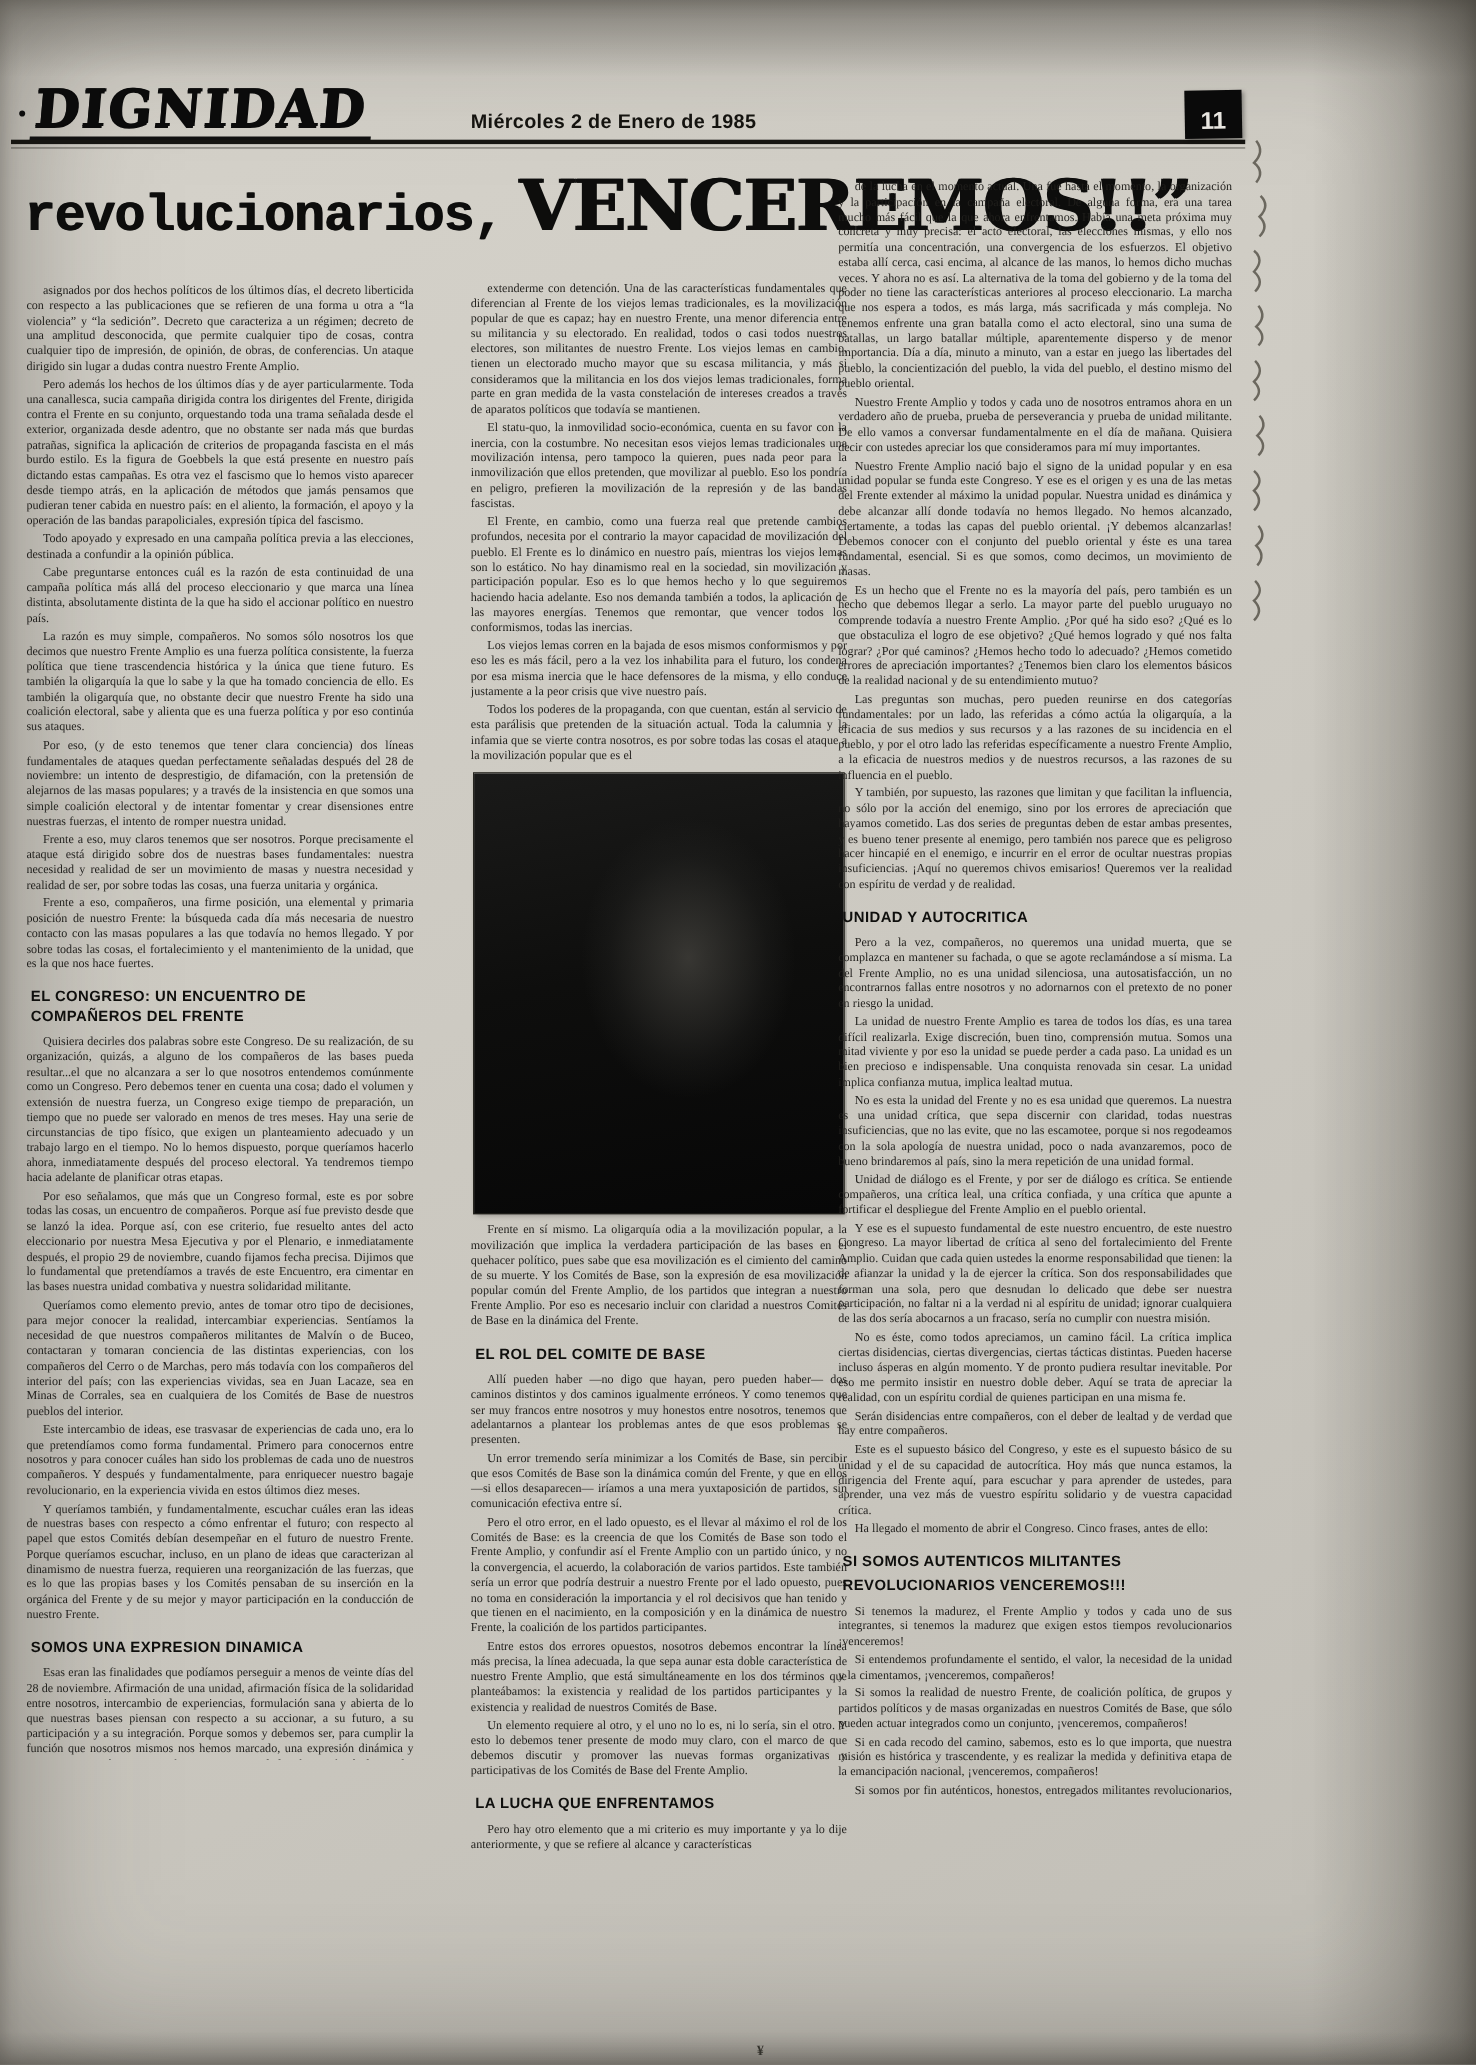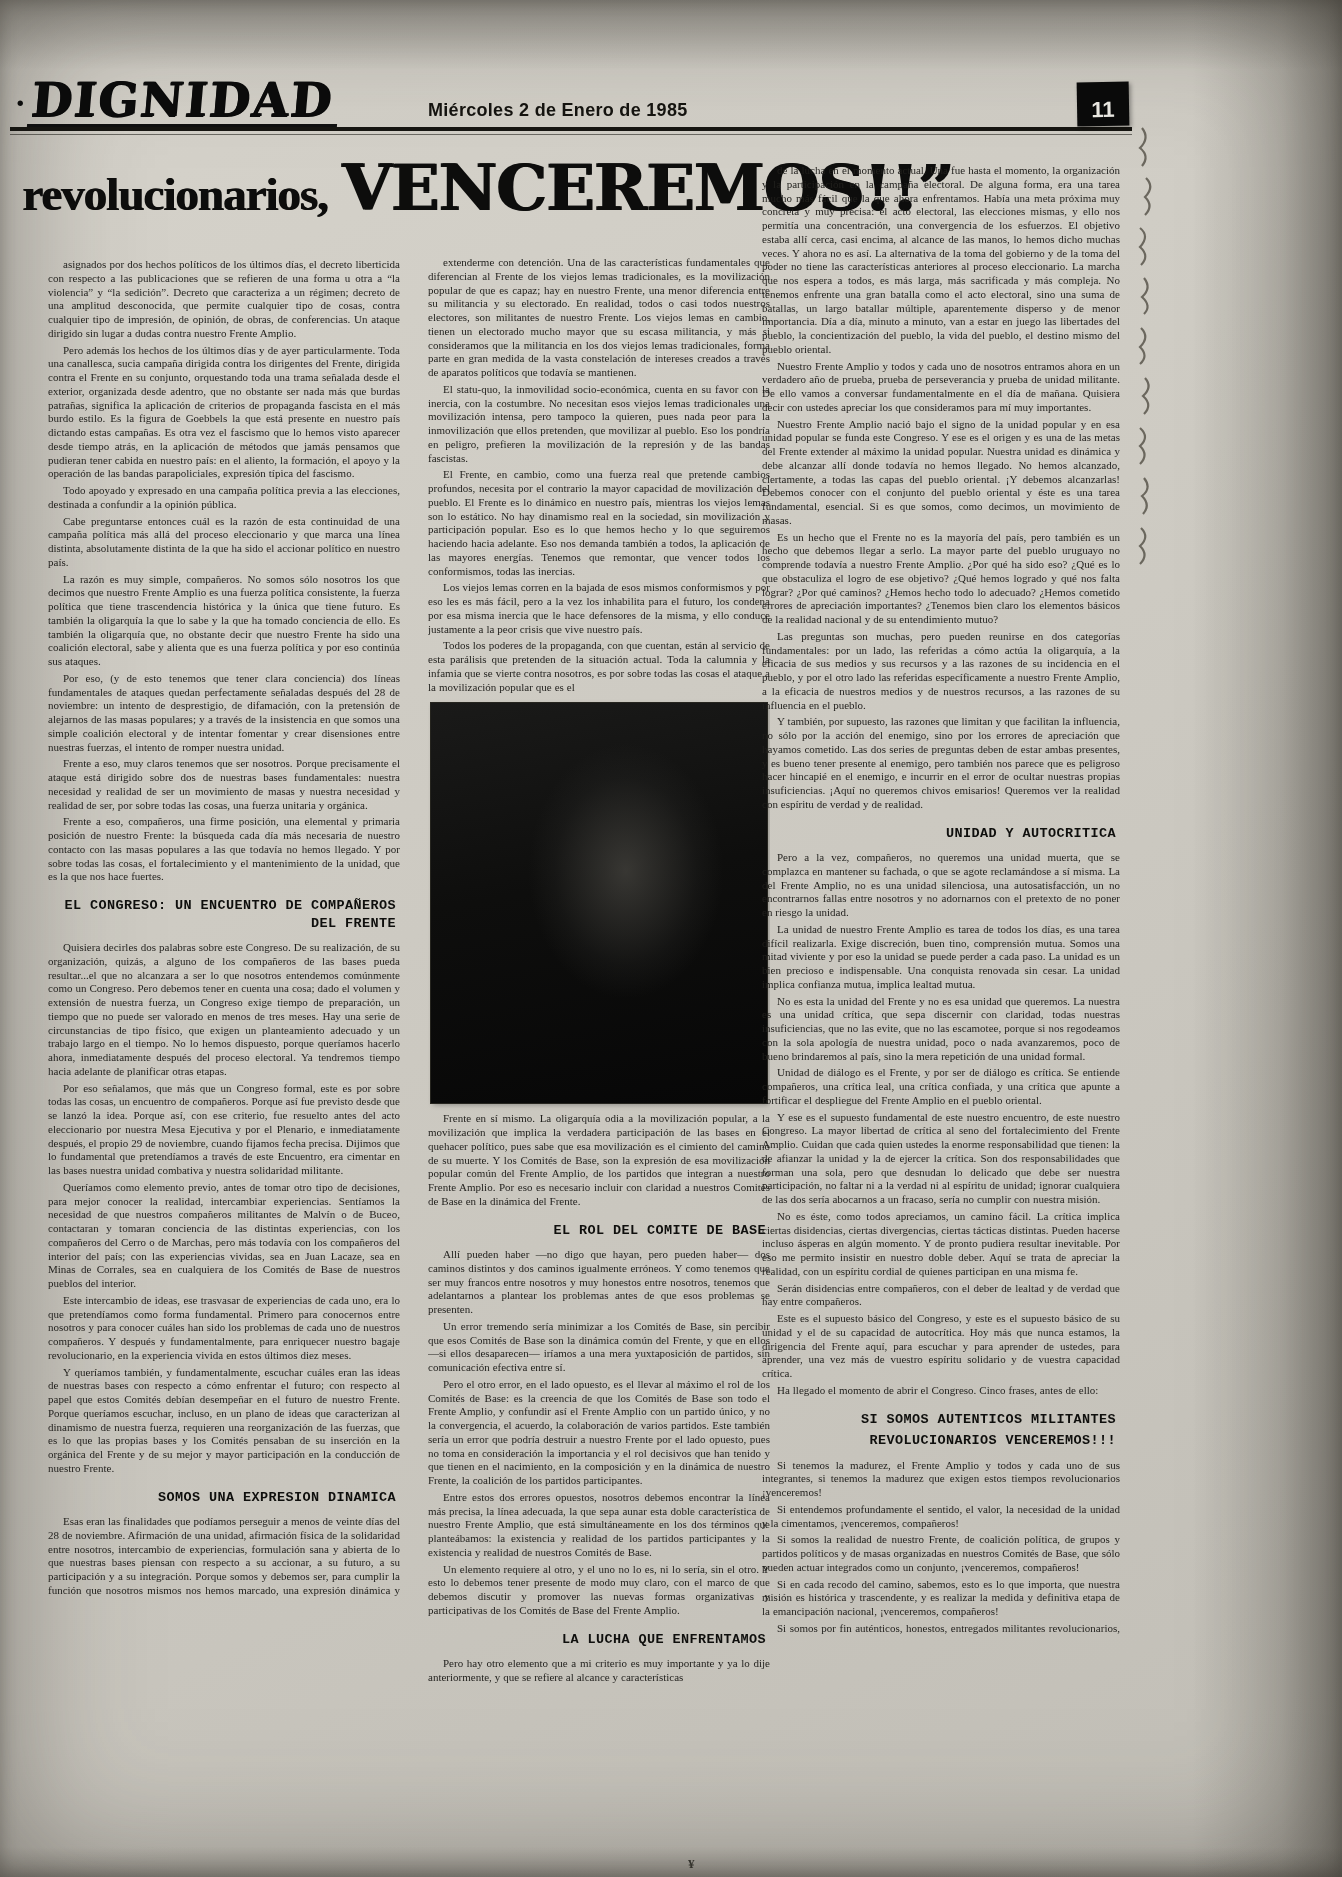--- a/index.html
+++ b/index.html
@@ -30,40 +30,40 @@
   .header-rule-thin { position:absolute; left:10px; top:134px; width:1122px; height:1px; background:rgba(22,21,17,.55); }
   .pagenum-box {
     position:absolute; left:1077px; top:82px; width:52px; height:44px; background:#0a0a0a;
     display:flex; align-items:center; justify-content:center; transform:rotate(-1deg);
     box-shadow:2px 2px 4px rgba(0,0,0,.35);
   }
   .pagenum-box span { color:#e8e6e0; font-family:"Liberation Sans", sans-serif; font-weight:bold; font-size:22px;margin-top:12px; }
   
   .headline { position:absolute; left:22px; top:150px; white-space:nowrap; color:#0d0d0c; }
   .hl-lead {
-    font-family:Liberation Serif, serif; font-weight:bold; font-size:47px; letter-spacing:-1px;
+    font-family:Liberation Mono, monospace; font-weight:bold; font-size:47px; letter-spacing:-1px;
     text-shadow:1px 0 #0d0d0c;
   }
   .hl-main {
     font-family:"DejaVu Serif", serif; font-weight:bold; font-size:64px; letter-spacing:-1px;
     text-shadow:1.6px 0 #0d0d0c; margin-left:10px;
   }
   
   .col { position:absolute; overflow:hidden; text-align:justify; }
-  #col-left  { left:48px;  top:258px; width:352px; height:1342px; }
+  #col-left  { left:24px;  top:258px; width:352px; height:1342px; }
   #col-mid   { left:428px; top:256px; width:342px; height:1612px; }
   #col-right { left:762px; top:152px; width:358px; height:1470px;margin-top:12px; }
   .body-p {
     font-family:"Liberation Serif", serif;
     font-size:11px; line-height:1.25; text-indent:15px; margin-bottom:3px; color:#201f1c;
     word-spacing:.2px;
   }
   .sec-head {
-    font-family:Liberation Mono, monospace; font-size:13.5px; font-weight:bold;
-    text-align:right; margin:13px 4px 9px; letter-spacing:.4px; color:#0f0f0d; line-height:1.3;
+    font-family:Liberation Sans, sans-serif; font-size:13.5px; font-weight:bold;
+    text-align:left; margin:13px 4px 9px; letter-spacing:.4px; color:#0f0f0d; line-height:1.3;
   }
   .sec-head.tight { margin:13px 4px 2px; }
   .sec-head.tight2 { margin:4px 4px 9px; }
   .photo {
     width:336px; height:400px; margin:9px auto 9px auto;
     background:
       radial-gradient(130px 170px at 58% 42%, rgba(90,88,82,.55) 0%, rgba(40,40,38,.3) 55%, rgba(0,0,0,0) 75%),
       linear-gradient(170deg,#1a1a19 0%,#0e0e0d 45%,#070707 100%);
     box-shadow:0 0 0 1px #26251f, 2px 2px 5px rgba(0,0,0,.3);
   }

